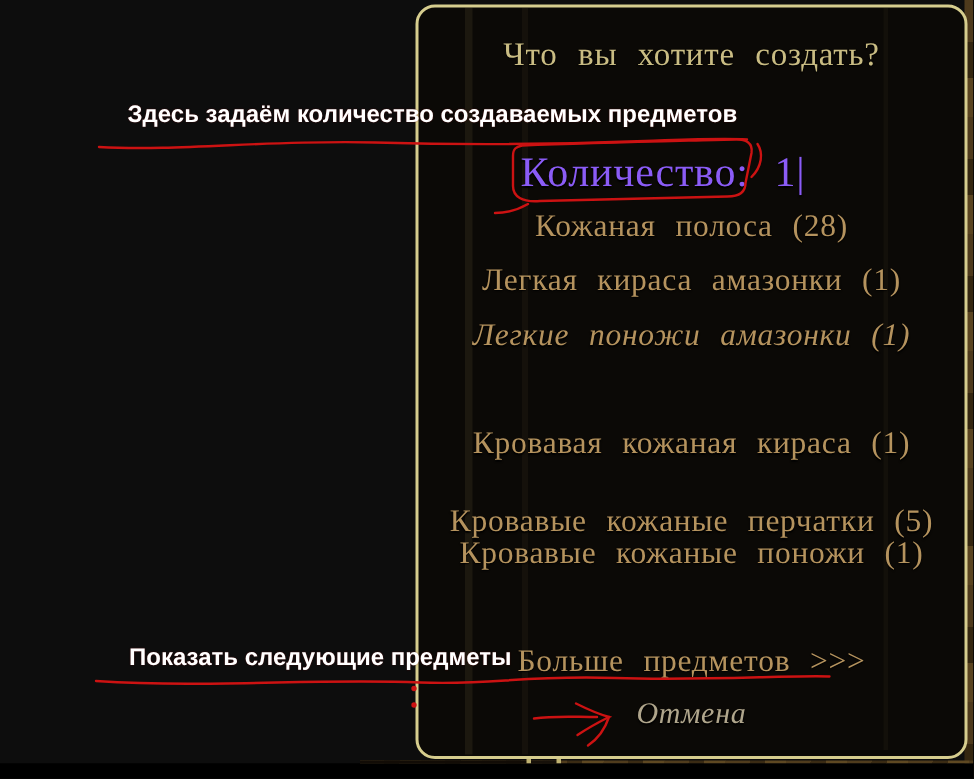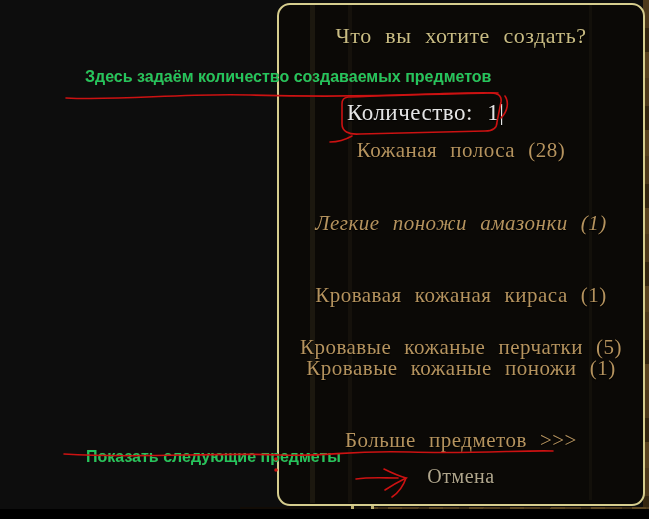--- a/index.html
+++ b/index.html
@@ -34,33 +34,33 @@
   .streak.s3{left:589px;width:3px;height:495px;background:rgba(150,130,80,0.06);}
   
   .ptext{
     position:absolute;left:278px;width:366px;text-align:center;
     color:#b5935e;font-size:21px;line-height:1.05;
     word-spacing:0.35em;letter-spacing:0.5px;
     text-shadow:0 1px 1px #000;
     white-space:nowrap;
   }
   .title{top:24px;font-size:22px;color:#c9bc83;}
-  .quantity{position:absolute;left:347px;top:100px;font-size:23px;color:#e5e5e5;
+  .quantity{position:absolute;left:347px;top:100px;font-size:28px;color:#8b5cf6;
     word-spacing:0.35em;letter-spacing:0.5px;text-shadow:0 1px 1px #000;white-space:nowrap;}
   .more{top:429px;}
-  .cancel{top:466px;color:#b0a68c;font-size:20px;}
+  .cancel{top:466px;color:#b0a68c;font-size:20px;font-style:italic;}
   
   .note{
-    position:absolute;color:#22c55e;
+    position:absolute;color:#ffffff;
     font-family:"Liberation Sans","DejaVu Sans",sans-serif;
     font-weight:bold;font-size:16px;line-height:1;white-space:nowrap;
     z-index:15;text-shadow:0 0 1px rgba(120,0,0,0.6);
   }
   .note1{left:85px;top:69px;}
-  .note2{left:86px;top:449px;text-align:center;}
+  .note2{left:86px;top:431px;text-align:center;}
   .note3{left:229px;top:469px;}
   .overlay{position:absolute;left:0;top:0;z-index:20;pointer-events:none;}
 </style>
 </head>
 <body>
 
 <div class="stage">
 
   <div class="wood-right"></div>
   <div class="wood-bottom"></div>
@@ -73,20 +73,21 @@
   <div class="streak s3"></div>
 
   <div class="ptext title">Что вы хотите создать?</div>
 
   <div class="quantity">
     <span>Количество:</span>
     <span>1</span><span>|</span>
   </div>
 
   <div class="ptext" style="top:139px;">Кожаная полоса (28)</div>
+  <div class="ptext" style="top:175px;">Легкая кираса амазонки (1)</div>
   <div class="ptext" style="top:212px;font-style:italic;">Легкие поножи амазонки (1)</div>
   <div class="ptext" style="top:284px;">Кровавая кожаная кираса (1)</div>
   <div class="ptext" style="top:336px;">Кровавые кожаные перчатки (5)</div>
   <div class="ptext" style="top:357px;">Кровавые кожаные поножи (1)</div>
 
   <div class="ptext more">Больше предметов &gt;&gt;&gt;</div>
   <div class="ptext cancel">Отмена</div>
 
   <div class="note note1">Здесь задаём количество создаваемых предметов</div>
   <div class="note note2">Показать следующие предметы</div>

